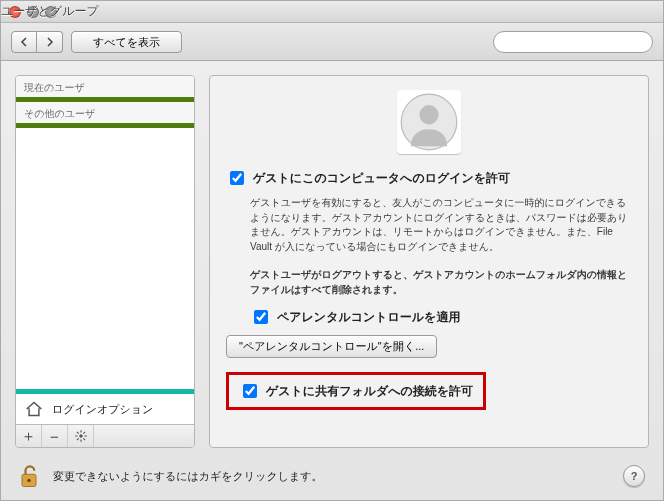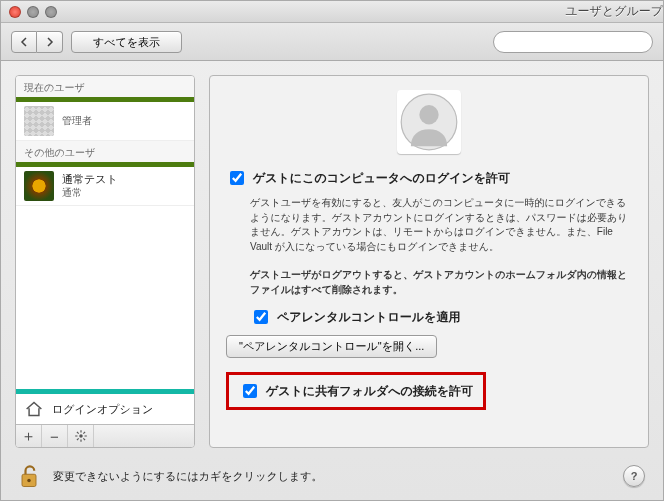--- a/index.html
+++ b/index.html
@@ -36,21 +36,21 @@
   .traffic-dot {
     width: 12px; height: 12px; border-radius: 50%;
     border: 0.5px solid rgba(0,0,0,0.25);
   }
   .dot-close { background: radial-gradient(#ff7f73,#e03e2e); }
   .dot-min { background: radial-gradient(#aaa,#8a8a8a); }
   .dot-zoom { background: radial-gradient(#aaa,#8a8a8a); }
   .title {
     position: absolute;
     left: 0; right: 0;
-    text-align: right;
+    text-align: left;
     color: #444;
     font-size: 12px;
     text-shadow: 0 1px 0 #fff;
     pointer-events: none;
   }
   .toolbar {
     height: 38px;
     border-bottom: 1px solid #aaa;
     background: linear-gradient(#e9e9e9,#d9d9d9);
     display: flex;
@@ -256,37 +256,23 @@
         <line x1="10" y1="10" x2="14" y2="14" stroke="#888" stroke-width="1.5"></line>
       </svg>
       <input type="text" placeholder="" style="">
     </div>
   </div>
 
   <div class="content">
 
     <div class="sidebar">
       <div class="group-header">現在のユーザ</div>
-      <div class="user-row">
-        <div class="avatar-s avatar-pixel"></div>
-        <div class="uinfo">
-          <span class="uname"> </span>
-          <span class="urole">管理者</span>
-        </div>
-      </div>
 
       <div class="group-header">その他のユーザ</div>
 
-      <div class="user-row">
-        <div class="avatar-s avatar-flower"></div>
-        <div class="uinfo">
-          <span class="uname">通常テスト</span>
-          <span class="urole">通常</span>
-        </div>
-      </div>
 
 
       <div class="sidebar-spacer"></div>
 
       <div class="login-options">
         <svg class="house" viewBox="0 0 24 22">
           <path d="M3 11 L12 3 L21 11 M6 10v9h12v-9" fill="none" stroke="#555" stroke-width="1.8"></path>
         </svg>
         <span>ログインオプション</span>
       </div>

